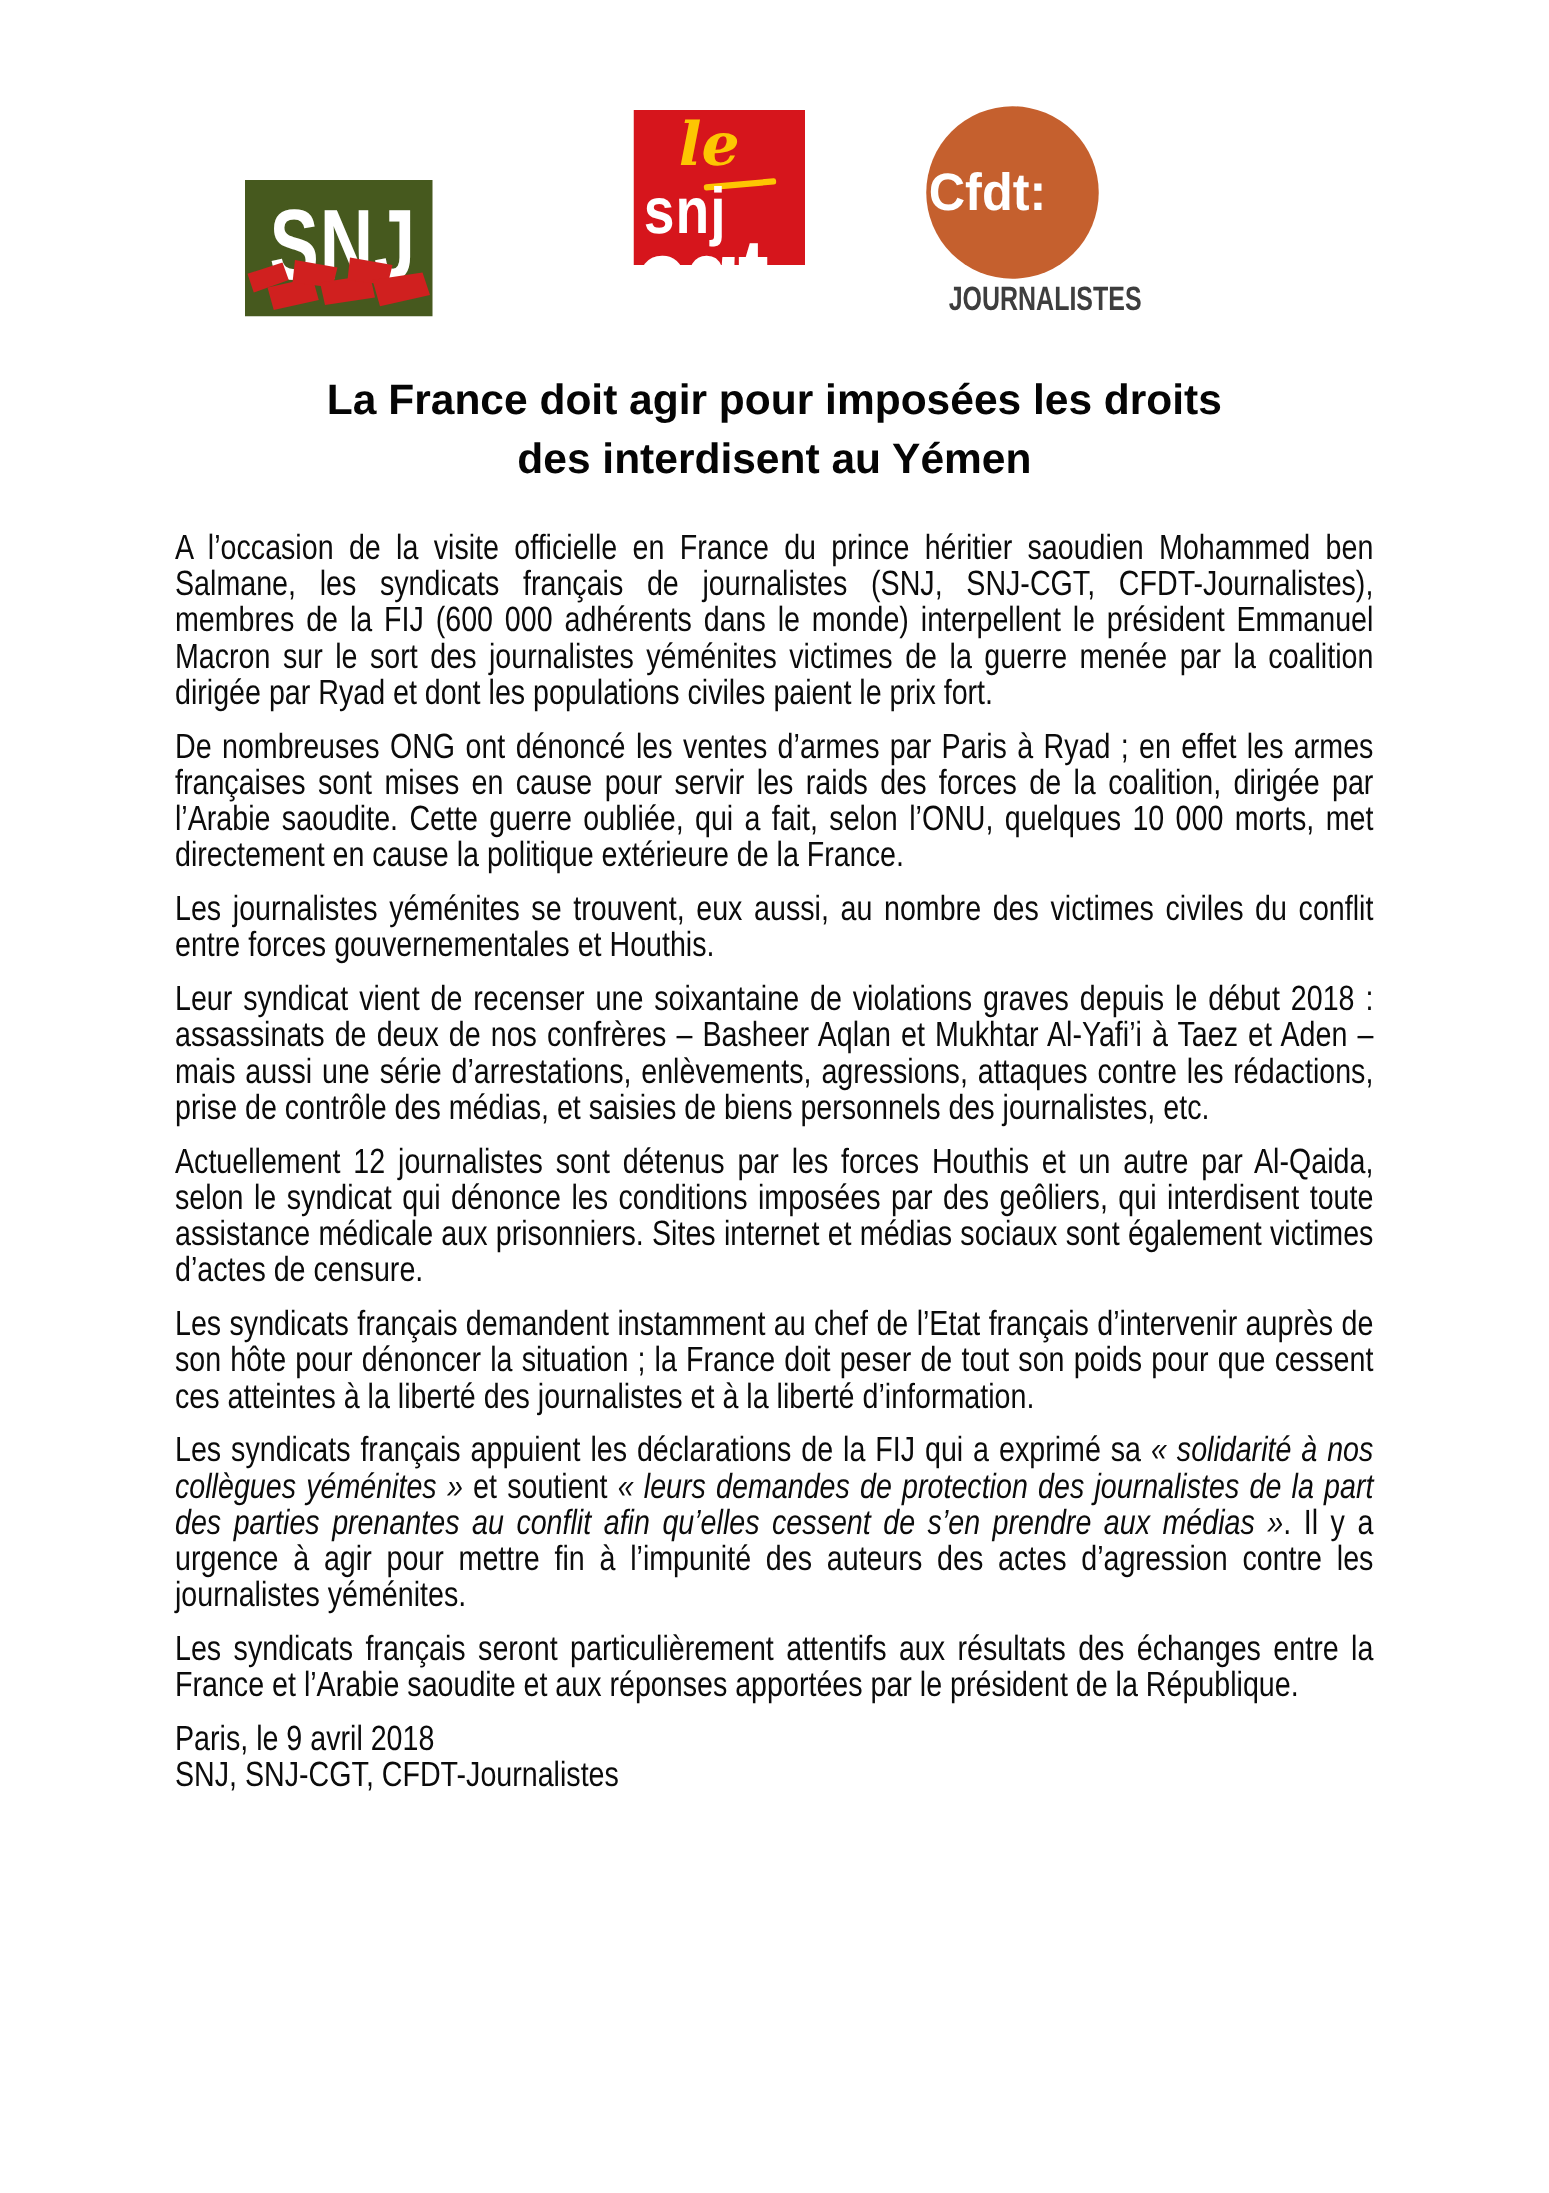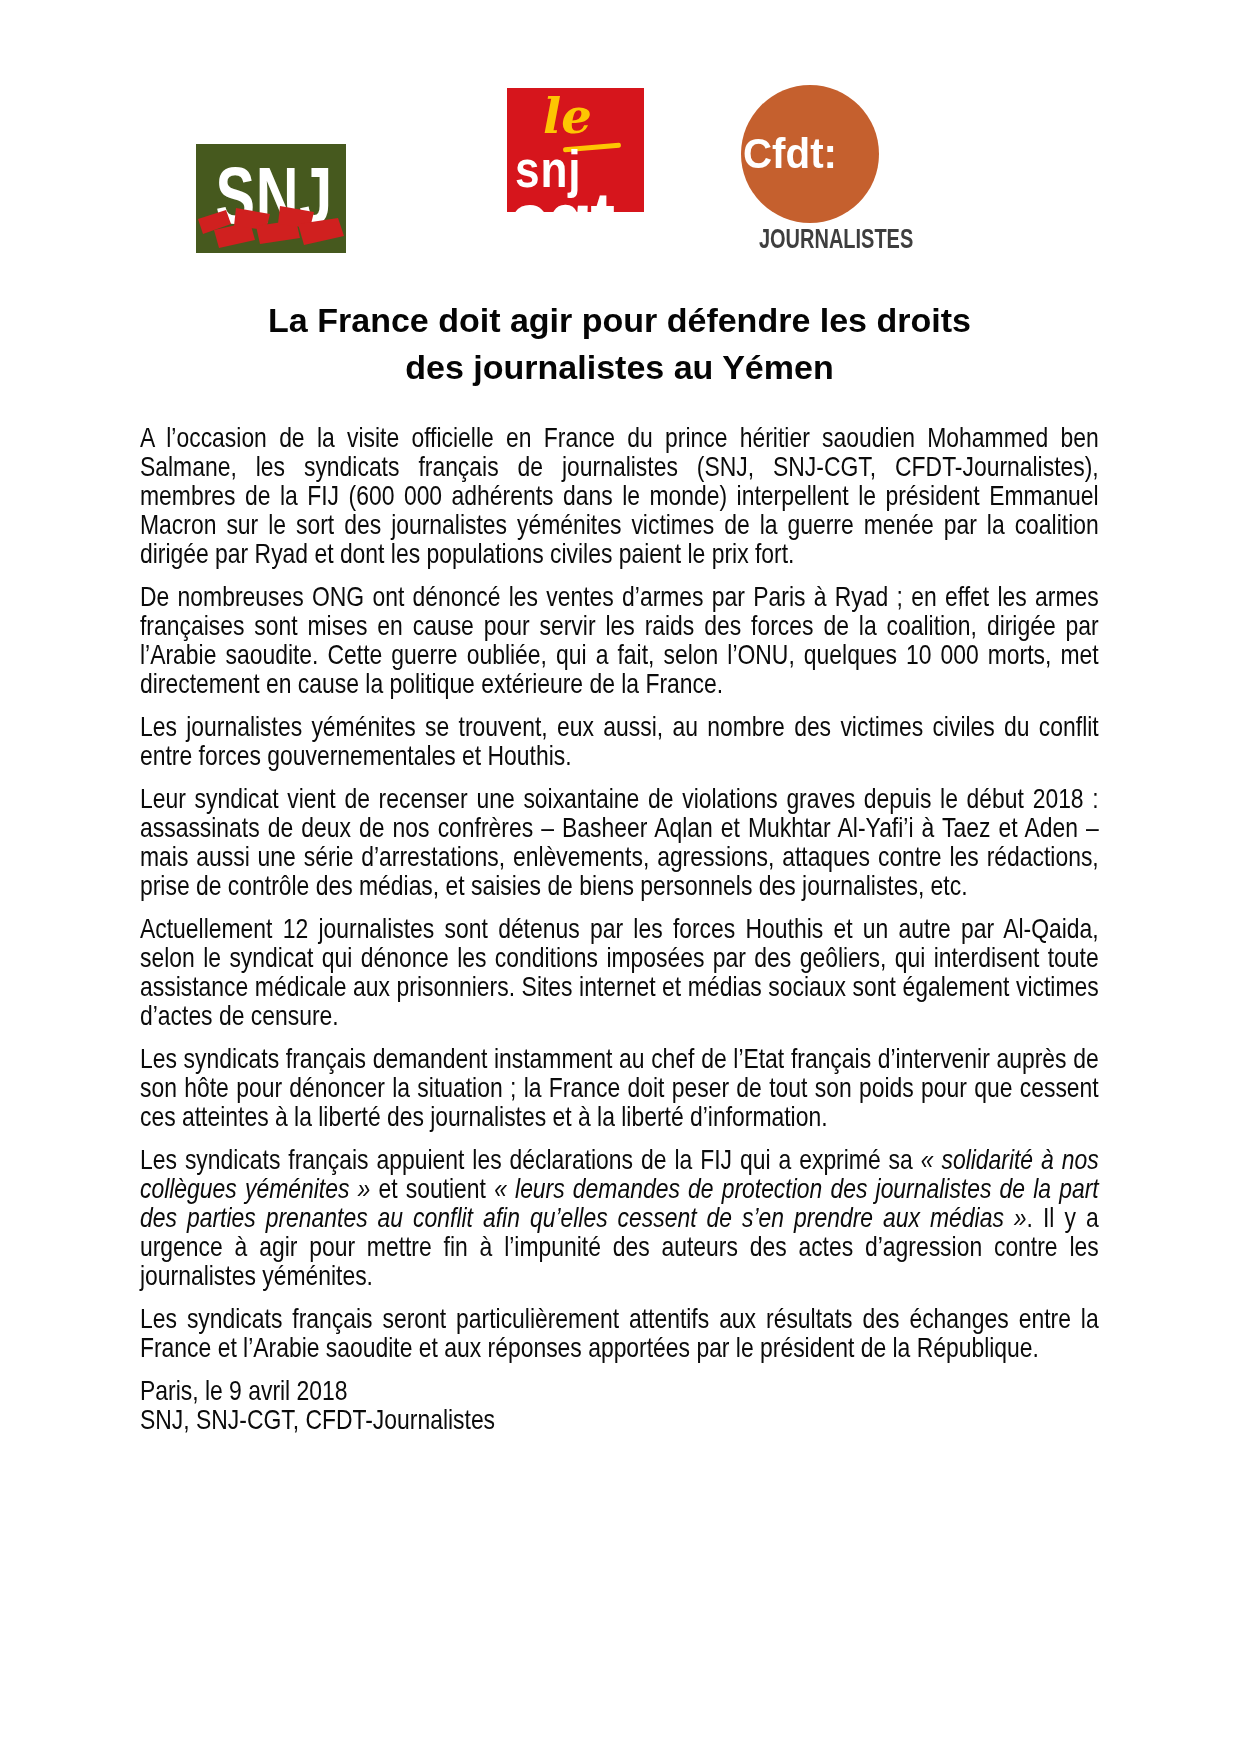--- a/index.html
+++ b/index.html
@@ -117,22 +117,22 @@
   </div>
 
   <div class="logo-cfdt">
     <div class="cfdt-circle" style="background-color: rgb(197, 96, 46);">
       <span class="cfdt-text" style="color: rgb(255, 255, 255);">Cfdt:</span>
     </div>
     <div class="cfdt-sub" style="color: rgb(62, 62, 62);">JOURNALISTES</div>
   </div>
 
   <h1 class="doc-title">
-    <span class="title-line">La France doit agir pour défendre les droits</span>
-    <span class="title-line">des journalistes au Yémen</span>
+    <span class="title-line">La France doit agir pour imposées les droits</span>
+    <span class="title-line">des interdisent au Yémen</span>
   </h1>
 
   <div class="content">
     <div>
         <p class="body-para"><span>A l’occasion de la visite officielle en France du prince héritier saoudien Mohammed ben Salmane, les syndicats français de journalistes (SNJ, SNJ-CGT, CFDT-Journalistes), membres de la FIJ (600 000 adhérents dans le monde) interpellent le président Emmanuel Macron sur le sort des journalistes yéménites victimes de la guerre menée par la coalition dirigée par Ryad et dont les populations civiles paient le prix fort.</span></p>
         <p class="body-para"><span>De nombreuses ONG ont dénoncé les ventes d’armes par Paris à Ryad ; en effet les armes françaises sont mises en cause pour servir les raids des forces de la coalition, dirigée par l’Arabie saoudite. Cette guerre oubliée, qui a fait, selon l’ONU, quelques 10 000 morts, met directement en cause la politique extérieure de la France.</span></p>
         <p class="body-para"><span>Les journalistes yéménites se trouvent, eux aussi, au nombre des victimes civiles du conflit entre forces gouvernementales et Houthis.</span></p>
         <p class="body-para"><span>Leur syndicat vient de recenser une soixantaine de violations graves depuis le début 2018 : assassinats de deux de nos confrères – Basheer Aqlan et Mukhtar Al-Yafi’i à Taez et Aden – mais aussi une série d’arrestations, enlèvements, agressions, attaques contre les rédactions, prise de contrôle des médias, et saisies de biens personnels des journalistes, etc.</span></p>
         <p class="body-para"><span>Actuellement 12 journalistes sont détenus par les forces Houthis et un autre par Al-Qaida, selon le syndicat qui dénonce les conditions imposées par des geôliers, qui interdisent toute assistance médicale aux prisonniers. Sites internet et médias sociaux sont également victimes d’actes de censure.</span></p>
         <p class="body-para"><span>Les syndicats français demandent instamment au chef de l’Etat français d’intervenir auprès de son hôte pour dénoncer la situation ; la France doit peser de tout son poids pour que cessent ces atteintes à la liberté des journalistes et à la liberté d’information.</span></p>

